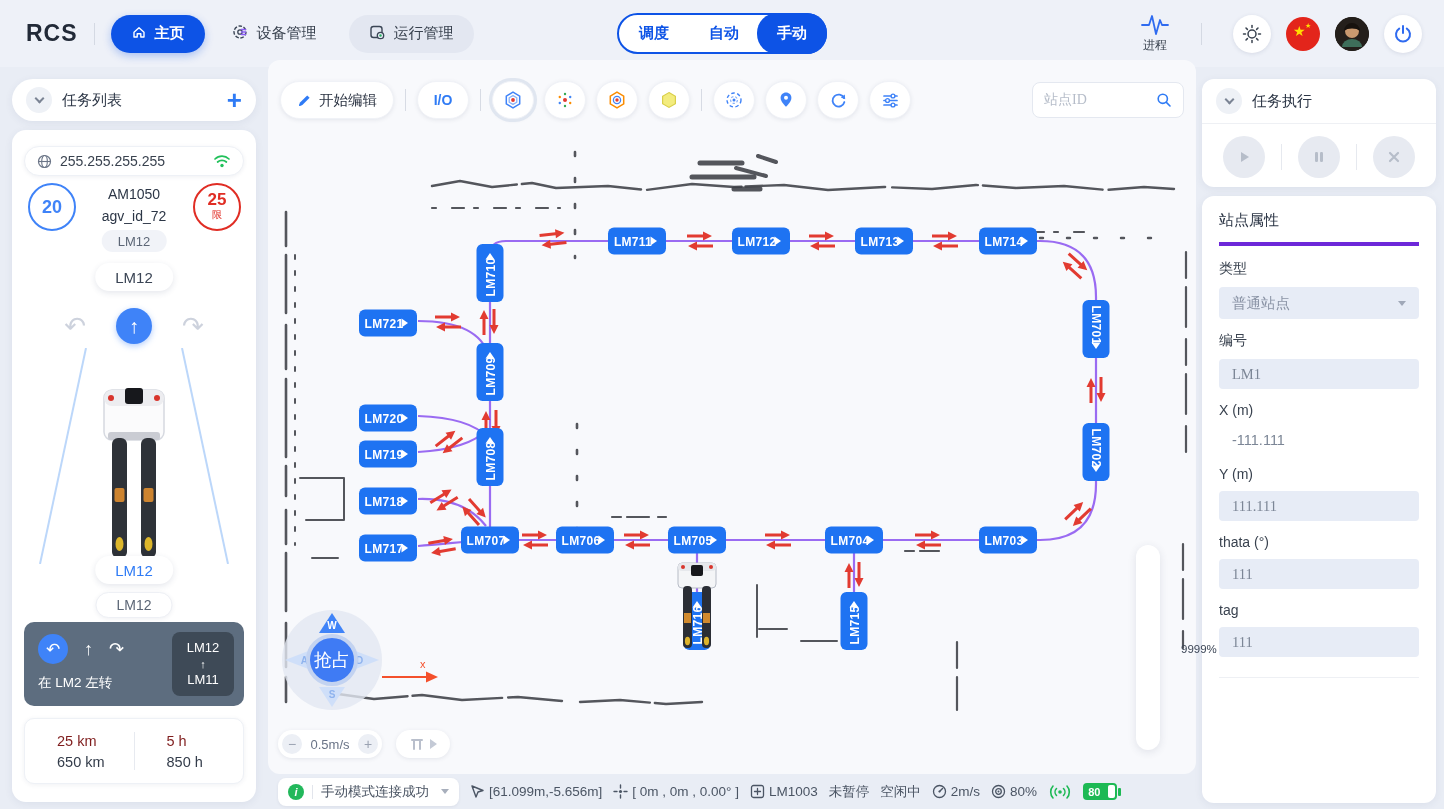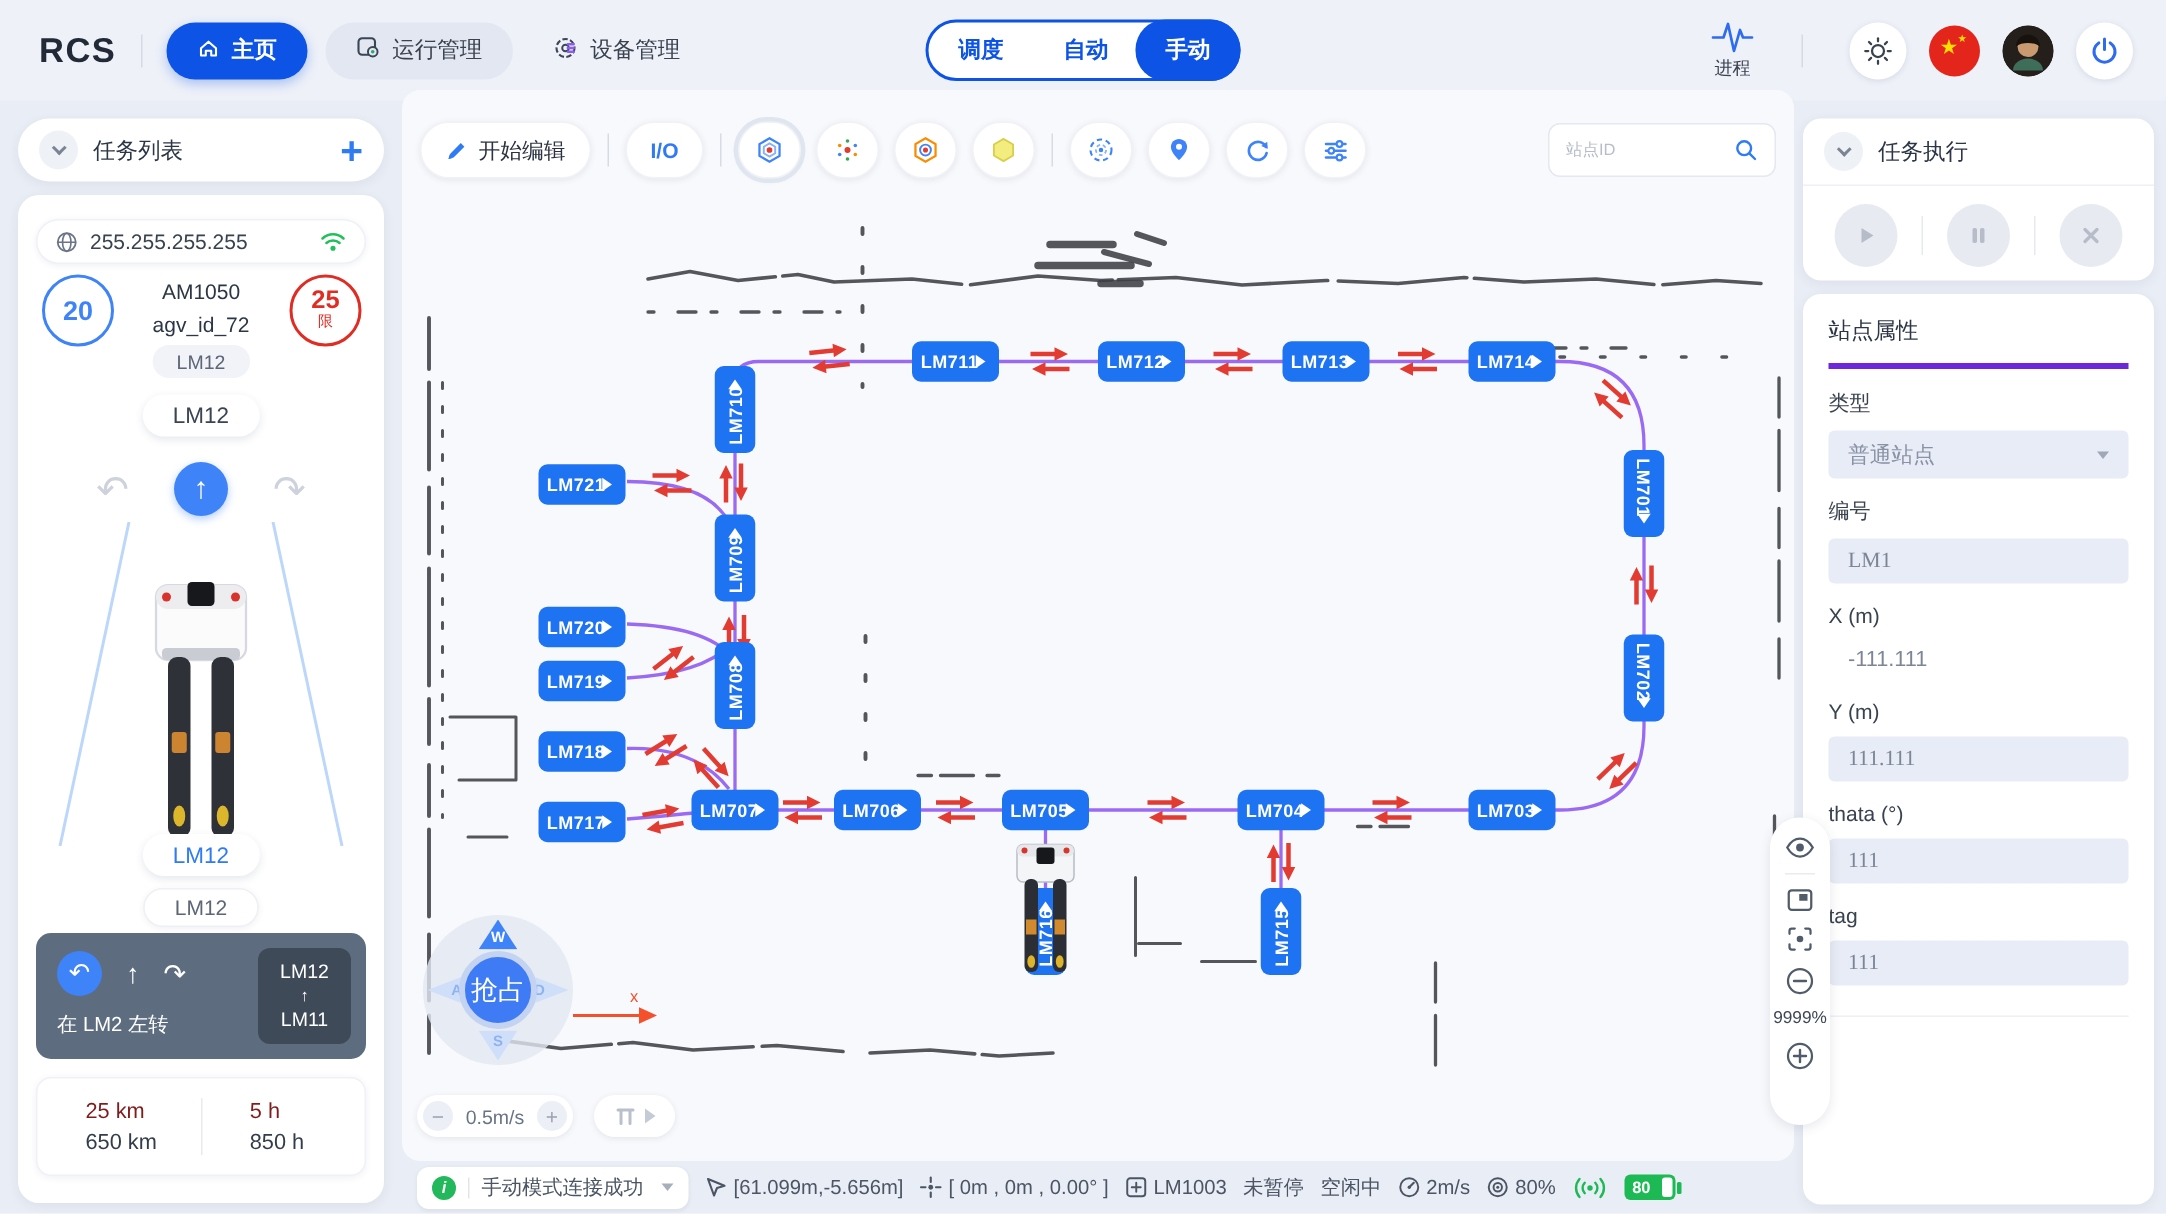--- a/index.html
+++ b/index.html
@@ -66,38 +66,38 @@
   .map-svg{position:absolute;left:268px;top:60px;width:928px;height:714px}
   .map-toolbar{position:absolute;left:280px;top:80px;width:904px;height:40px;display:flex;align-items:center;z-index:5}
   .tb-btn{height:38px;background:#fff;border-radius:19px;box-shadow:0 1px 4px rgba(50,60,90,.1);border:1px solid #f0f2f7;display:flex;align-items:center;justify-content:center;gap:7px;cursor:pointer}
   .tb-btn.txt{padding:0 16px;font-size:14.5px;color:#2b3342}
   .tb-btn.icn{width:42px}
   .tb-btn.sel{box-shadow:0 0 0 3px #e0e6f0,0 1px 4px rgba(50,60,90,.1)}
   .tb-io{color:#2f7bf5;font-weight:bold;font-size:14px}
   .tb-sep{width:1px;height:22px;background:#d7dbe4;margin:0 11px}
   .tb-gap{width:10px}
   .tb-search{margin-left:auto;width:152px;height:36px;background:#fff;border-radius:8px;border:1px solid #e4e8f0;display:flex;align-items:center;padding:0 11px;gap:6px}
-  .tb-search input{border:0;outline:0;flex:1;font-size:11px;color:#39424f;background:transparent;font-family:Liberation Sans, sans-serif;min-width:0}
+  .tb-search input{border:0;outline:0;flex:1;font-size:14px;color:#39424f;background:transparent;font-family:Liberation Serif, serif;min-width:0}
   .tb-search input::placeholder{color:#b6bdc9}
 
   .joystick{position:absolute;left:282px;top:610px;width:100px;height:100px;border-radius:50%;background:rgba(226,231,241,.8);z-index:5}
   .joy-center{position:absolute;left:24px;top:24px;width:52px;height:52px;border-radius:50%;background:#3f7bf4;border:4px solid #c3d3f1;color:#fff;font-size:18px;display:flex;align-items:center;justify-content:center;cursor:pointer}
   .joy-key{position:absolute;width:26px;height:20px;display:flex;align-items:flex-end;justify-content:center;font-size:10px;font-weight:bold;cursor:pointer}
   .joy-w{left:37px;top:3px;clip-path:polygon(50% 0,100% 100%,0 100%);background:#3f83f8;color:#fff;padding-bottom:2px}
   .joy-s{left:37px;bottom:3px;clip-path:polygon(0 0,100% 0,50% 100%);background:#cfdff9;color:#8fb3ee;align-items:flex-start;padding-top:2px}
   .joy-a{left:3px;top:40px;clip-path:polygon(0 50%,100% 0,100% 100%);background:#cfdff9;color:#8fb3ee;align-items:center;justify-content:flex-end;padding-right:3px}
   .joy-d{right:3px;top:40px;clip-path:polygon(0 0,100% 50%,0 100%);background:#cfdff9;color:#8fb3ee;align-items:center;justify-content:flex-start;padding-left:3px}
   .axis-x{position:absolute;left:380px;top:658px;z-index:4}
   .speed-pill{position:absolute;left:278px;top:730px;width:104px;height:28px;border-radius:14px;background:#fff;box-shadow:0 1px 4px rgba(50,60,90,.1);display:flex;align-items:center;justify-content:space-between;padding:0 4px;z-index:5}
   .step-circle{width:20px;height:20px;border-radius:50%;background:#eceff5;color:#9aa2b2;font-size:14px;display:flex;align-items:center;justify-content:center;cursor:pointer;line-height:1}
   .speed-val{font-size:13px;color:#6a7487}
   .fork-pill{position:absolute;left:396px;top:730px;width:54px;height:28px;border-radius:14px;background:#fff;box-shadow:0 1px 4px rgba(50,60,90,.1);display:flex;align-items:center;justify-content:center;gap:5px;z-index:5}
   .fork-play{width:0;height:0;border-left:7px solid #c4cad6;border-top:5px solid transparent;border-bottom:5px solid transparent;cursor:pointer}
 
-  .zoom-bar{position:absolute;left:1180px;top:545px;width:40px;height:205px;background:#fff;border-radius:20px;box-shadow:0 2px 8px rgba(50,60,90,.12);display:flex;flex-direction:column;align-items:center;padding:12px 0 10px;gap:9px;z-index:5}
+  .zoom-bar{position:absolute;left:1136px;top:545px;width:24px;height:205px;background:#fff;border-radius:20px;box-shadow:0 2px 8px rgba(50,60,90,.12);display:flex;flex-direction:row;align-items:center;padding:12px 0 10px;gap:9px;z-index:5}
   .zb-sep{width:20px;height:1px;background:#e8ebf1}
   .zoom-label{font-size:11.5px;color:#3c4656}
 
   
   .statusbar{position:absolute;left:268px;top:774px;width:928px;height:35px;display:flex;align-items:center;gap:11px;font-size:13.5px;color:#4b5564}
   .st-pill{height:28px;background:#fff;border-radius:8px;box-shadow:0 1px 3px rgba(50,60,90,.08);display:flex;align-items:center;gap:8px;padding:0 10px;margin-left:10px;cursor:pointer}
   .info-dot{width:16px;height:16px;border-radius:50%;background:#22b85b;color:#fff;font-size:11px;font-weight:bold;display:flex;align-items:center;justify-content:center;font-style:italic}
   .st-div{width:1px;height:14px;background:#e2e5ec}
   .caret-down{width:0;height:0;border-left:4px solid transparent;border-right:4px solid transparent;border-top:5px solid #a8afbc;margin-left:4px}
   .st-item{display:flex;align-items:center;gap:4px;white-space:nowrap}
@@ -129,39 +129,39 @@
   <div class="logo">RCS</div>
   <div class="tb-vsep"></div>
   <div class="nav-pill active">
     <span>
       <svg width="16" height="16" viewBox="0 0 16 16">
           <path d="M3 8.2 L8 3.8 L13 8.2 V13 H9.8 V9.8 H6.2 V13 H3 Z" fill="none" stroke="#fff" stroke-width="1.4" stroke-linejoin="round"></path>
         </svg>
     </span>
     <span>主页</span>
   </div>
+  <div class="nav-pill plain">
+    <span>
+      <svg width="18" height="18" viewBox="0 0 18 18">
+          <circle cx="9" cy="9" r="6" fill="none" stroke="#3a4555" stroke-width="1.4" stroke-dasharray="3.6 1.6"></circle>
+          <circle cx="9" cy="9" r="2.2" fill="none" stroke="#3a4555" stroke-width="1.3"></circle>
+          <path d="M10.5 6.5 h4 M10.5 9 h4 M10.5 11.5 h4" stroke="#8b5cf6" stroke-width="1.6" stroke-linecap="round"></path>
+        </svg>
+    </span>
+    <span>设备管理</span>
+  </div>
   <div class="nav-pill soft">
     <span>
       <svg width="17" height="17" viewBox="0 0 17 17">
           <rect x="2" y="2.5" width="11" height="11" rx="2.5" fill="none" stroke="#3a4555" stroke-width="1.4"></rect>
           <circle cx="11.5" cy="11.5" r="3.2" fill="#e3e7f1" stroke="#3a4555" stroke-width="1.3"></circle>
           <circle cx="11.5" cy="11.5" r="1.2" fill="#27ae60"></circle>
         </svg>
     </span>
     <span>运行管理</span>
-  </div>
-  <div class="nav-pill plain">
-    <span>
-      <svg width="18" height="18" viewBox="0 0 18 18">
-          <circle cx="9" cy="9" r="6" fill="none" stroke="#3a4555" stroke-width="1.4" stroke-dasharray="3.6 1.6"></circle>
-          <circle cx="9" cy="9" r="2.2" fill="none" stroke="#3a4555" stroke-width="1.3"></circle>
-          <path d="M10.5 6.5 h4 M10.5 9 h4 M10.5 11.5 h4" stroke="#8b5cf6" stroke-width="1.6" stroke-linecap="round"></path>
-        </svg>
-    </span>
-    <span>设备管理</span>
   </div>
 
   <div class="seg">
     <div class="tab">调度</div>
     <div class="tab">自动</div>
     <div class="tab active">手动</div>
   </div>
 
   <div class="tb-right">
     <div class="process">

